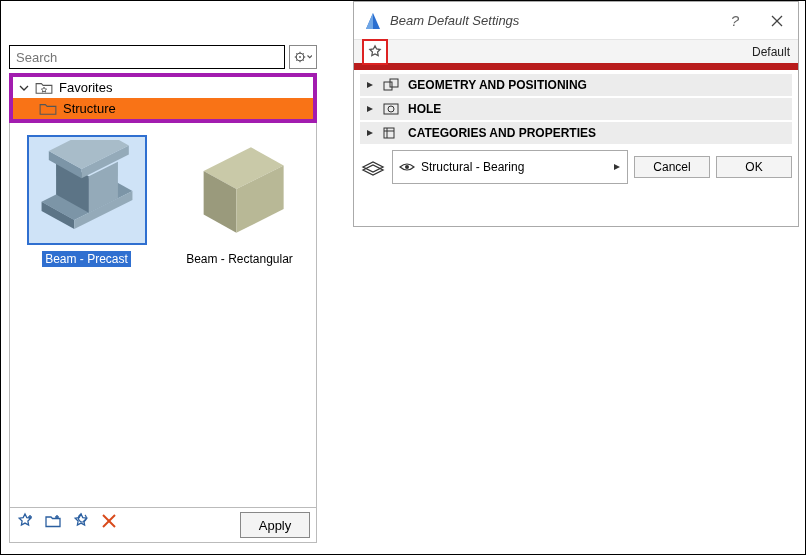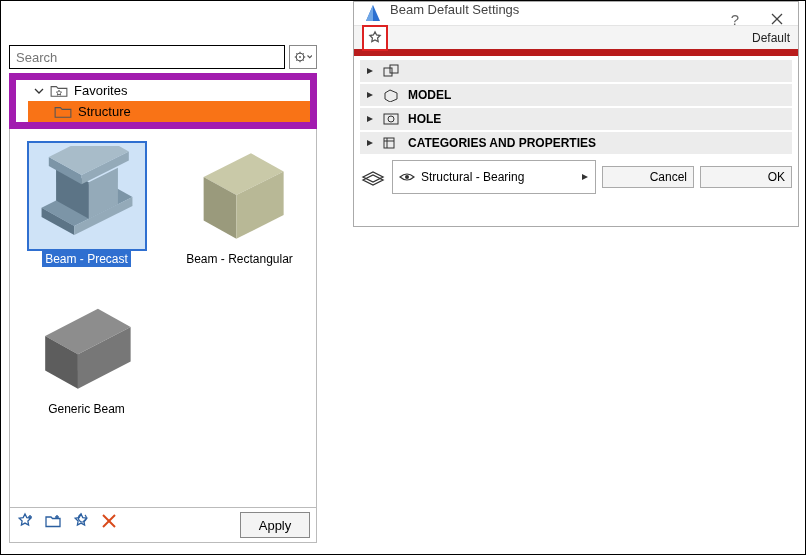--- a/index.html
+++ b/index.html
@@ -6,43 +6,43 @@
   html, body { margin: 0; padding: 0; width: 806px; height: 555px; background: #fff; }
   .root { position: relative; width: 806px; height: 555px; border: 1px solid #000; background: #fff; }
 
   
   .left { position: absolute; left: 8px; top: 44px; width: 308px; height: 498px; display: flex; flex-direction: column; }
   .search-row { display: flex; gap: 4px; }
   .search { flex: 1; height: 24px; border: 1px solid #000; padding: 2px 6px; font-size: 13px; }
   .gear-btn { width: 28px; height: 24px; border: 1px solid #888; background: #fff; display:flex; align-items:center; justify-content:center; }
   .gear-btn svg { width: 18px; height: 14px; }
 
-  .tree { border: 7px solid #a21caf; margin-top: 4px; padding-left: 12px; }
+  .tree { border: 4px solid #a21caf; margin-top: 4px; }
   .tree-row { display: flex; align-items:center; gap: 6px; font-size: 13px; padding: 3px 6px; background: #fff; }
   .tree-row.sub { padding-left: 26px; background: #f2f2f2; }
   .tree-row.sub.sel { background: #f97316; }
   .chev { width: 10px; height: 10px; }
   .folder-ico { width: 18px; height: 14px; }
 
   .thumbs { flex: 1; border: 1px solid #bbb; border-top: none; overflow: auto; padding: 12px 4px 8px; display: grid; grid-template-columns: repeat(2, 1fr); gap: 24px 8px; align-content: start; }
-  .thumb-card { display:flex; flex-direction:column; align-items:center; }
+  .thumb-card { display:flex; flex-direction:column; align-items:center; gap:6px; }
   .thumb { width: 120px; height: 110px; display:flex; align-items:center; justify-content:center; border: 2px solid transparent; }
   .thumb.sel { border-color: #2f6fd0; background: #cfe3f7; }
   .thumb svg { width: 110px; height: 100px; }
   .thumb-label { font-size: 12px; padding: 1px 3px; }
   .thumb-label.sel { background: #2f6fd0; color: #fff; }
 
   .left-footer { display:flex; align-items:flex-start; gap: 10px; padding: 4px 6px; border: 1px solid #bbb; border-top: none; }
   .footer-ico { width: 18px; height: 18px; display:flex; align-items:center; justify-content:center; }
   .footer-spacer { flex: 1; }
   .apply-btn { width: 70px; height: 26px; border: 1px solid #888; background: #f4f4f4; font-size: 13px; }
 
   
   .dialog { position: absolute; left: 352px; top: 0; width: 446px; height: 226px; border: 1px solid #aaa; background: #fff; display:flex; flex-direction:column; }
-  .titlebar { height: 24px; display:flex; border-bottom: 1px solid #e4e4e4; }
+  .titlebar { height: 38px; display:flex; align-items:center; border-bottom: 1px solid #e4e4e4; font-style: italic; }
   .app-icon { width: 22px; height: 22px; margin: 0 6px 0 8px; }
   .title-text { font-size: 13px; color: #444; }
   .tb-spacer { flex: 1; }
   .tb-btn { width: 42px; height: 34px; display:flex; align-items:center; justify-content:center; color: #666; font-size: 15px; }
   .tb-btn.close { font-size: 14px; }
 
   .dlg-toolbar { height: 30px; background: #f4f4f4; border-bottom: 7px solid #b91c1c; display:flex; align-items:center; padding: 0 8px; gap: 6px; }
   .fav-btn { width: 26px; height: 26px; border: 2px solid #d22; background: #fff; display:flex; align-items:center; justify-content:center; }
   .fav-btn svg { width: 16px; height: 16px; }
   .tool-spacer { flex:1; }
@@ -52,21 +52,21 @@
   .sect { background: #ececec; display:flex; align-items:center; gap: 8px; height: 22px; padding: 0 6px; font-size: 12px; font-weight: bold; }
   .sect .tri { width: 8px; height: 8px; }
   .sect .sect-ico { width: 18px; height: 14px; display:flex; align-items:center; justify-content:center; }
 
   .dlg-footer { display:flex; align-items:center; gap: 6px; padding: 4px 6px 6px; }
   .layer-ico { width: 26px; height: 18px; }
   .vis-select { flex: 1; height: 22px; border: 1px solid #aaa; background: #fff; display:flex; align-items:center; padding: 16px 6px; font-size: 12px; gap: 6px; }
   .vis-select .eye { width: 16px; height: 12px; }
   .vis-select .sel-spacer { flex:1; }
   .vis-select .arrow { width: 8px; height: 8px; }
-  .dlg-btn { width: 92px; height: 22px; border: 1px solid #aaa; background: #f4f4f4; font-size: 12px; text-align: right; }
+  .dlg-btn { width: 76px; height: 22px; border: 1px solid #aaa; background: #f4f4f4; font-size: 12px; }
 </style>
 </head>
 <body>
 <div class="root">
 
 <div class="left">
   <div class="search-row">
     <input class="search" placeholder="Search" style="">
     <div class="gear-btn">
       <svg viewBox="0 0 24 16">
@@ -129,30 +129,20 @@
       <div class="thumb">
         <svg viewBox="0 0 120 110">
           <polygon points="20,34 56,54 108,28 72,8" fill="#c9c9a8"></polygon>
           <polygon points="20,34 20,82 56,102 56,54" fill="#9a9a7c"></polygon>
           <polygon points="56,54 56,102 108,76 108,28" fill="#b8b896"></polygon>
         </svg>
       </div>
       <span class="thumb-label">Beam - Rectangular</span>
     </div>
 
-    <div class="thumb-card">
-      <div class="thumb">
-        <svg viewBox="0 0 120 110">
-          <polygon points="14,44 50,64 108,34 72,14" fill="#8d8d8d"></polygon>
-          <polygon points="14,44 14,82 50,102 50,64" fill="#5d5d5d"></polygon>
-          <polygon points="50,64 50,102 108,72 108,34" fill="#777"></polygon>
-        </svg>
-      </div>
-      <span class="thumb-label">Generic Beam</span>
-    </div>
   </div>
 
   <div class="left-footer">
     <div class="footer-ico">
       <svg viewBox="0 0 18 18">
         <path d="M9 2 l1.8 3.6 4 .6 -2.9 2.8 .7 4 L9 11.1 5.4 13l.7-4L3.2 6.2l4-.6z" fill="none" stroke="#2b5fa0" stroke-width="1.3"></path>
         <line x1="14" y1="3" x2="14" y2="7" stroke="#2b5fa0" stroke-width="1.4"></line>
             <line x1="12" y1="5" x2="16" y2="5" stroke="#2b5fa0" stroke-width="1.4"></line>
       </svg>
     </div>
@@ -211,31 +201,21 @@
     <div class="sect">
       <svg class="tri" viewBox="0 0 8 8">
             <polygon points="1,1 7,4 1,7" fill="#333"></polygon>
           </svg>
       <span class="sect-ico">
         <svg viewBox="0 0 18 14">
               <rect x="2" y="4" width="8" height="8" fill="none" stroke="#333"></rect>
               <rect x="8" y="1" width="8" height="8" fill="none" stroke="#333"></rect>
             </svg>
       </span>
-    </div>
-    <div class="sect">
-      <svg class="tri" viewBox="0 0 8 8">
-            <polygon points="1,1 7,4 1,7" fill="#333"></polygon>
-          </svg>
-      <span class="sect-ico">
-        <svg viewBox="0 0 18 14">
-              <polygon points="3,5 8,2 15,5 15,11 8,14 3,11" fill="none" stroke="#333"></polygon>
-            </svg>
-      </span>
-      <span>MODEL</span>
+      <span>GEOMETRY AND POSITIONING</span>
     </div>
     <div class="sect">
       <svg class="tri" viewBox="0 0 8 8">
             <polygon points="1,1 7,4 1,7" fill="#333"></polygon>
           </svg>
       <span class="sect-ico">
         <svg viewBox="0 0 18 14">
               <rect x="2" y="2" width="14" height="10" fill="none" stroke="#333"></rect>
               <circle cx="9" cy="7" r="3" fill="none" stroke="#333"></circle>
             </svg>

